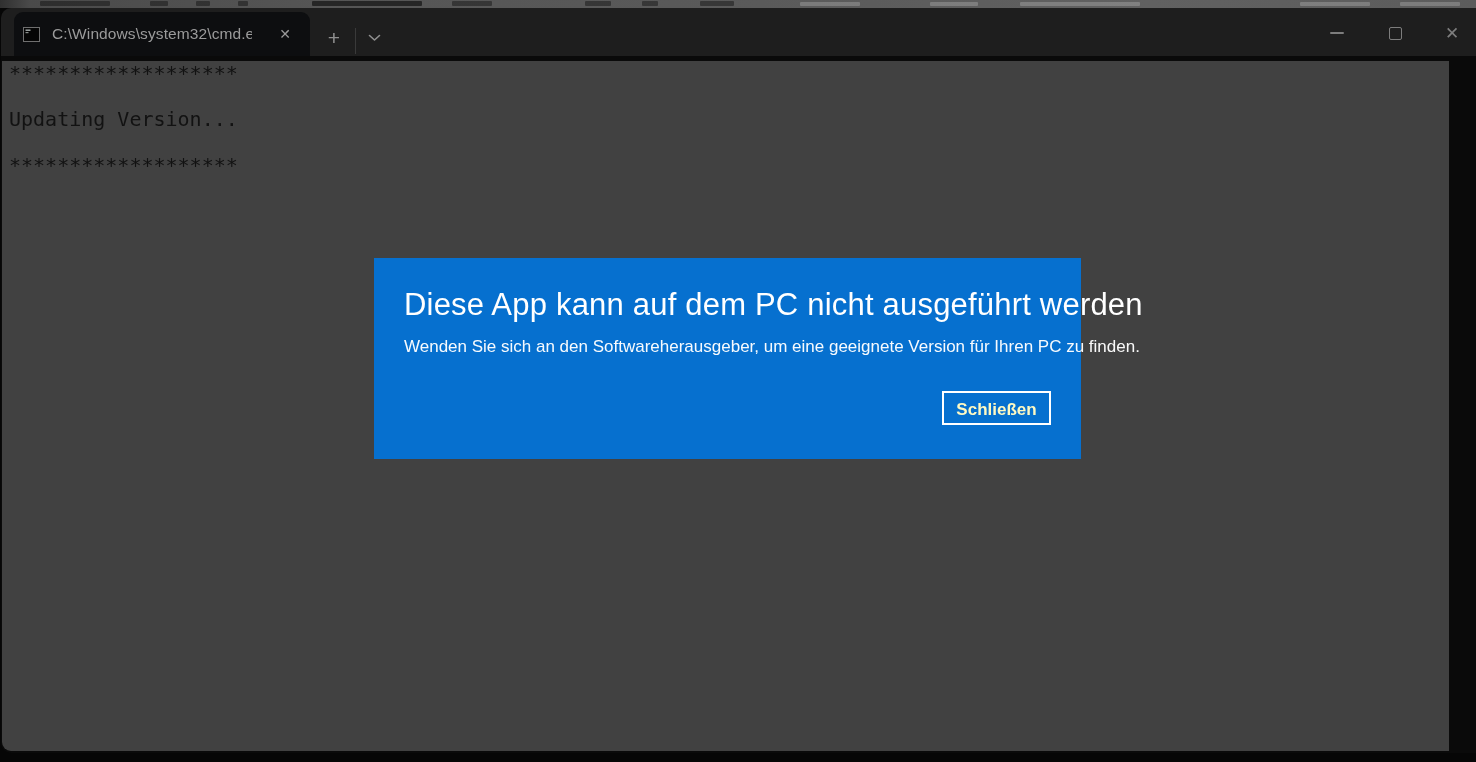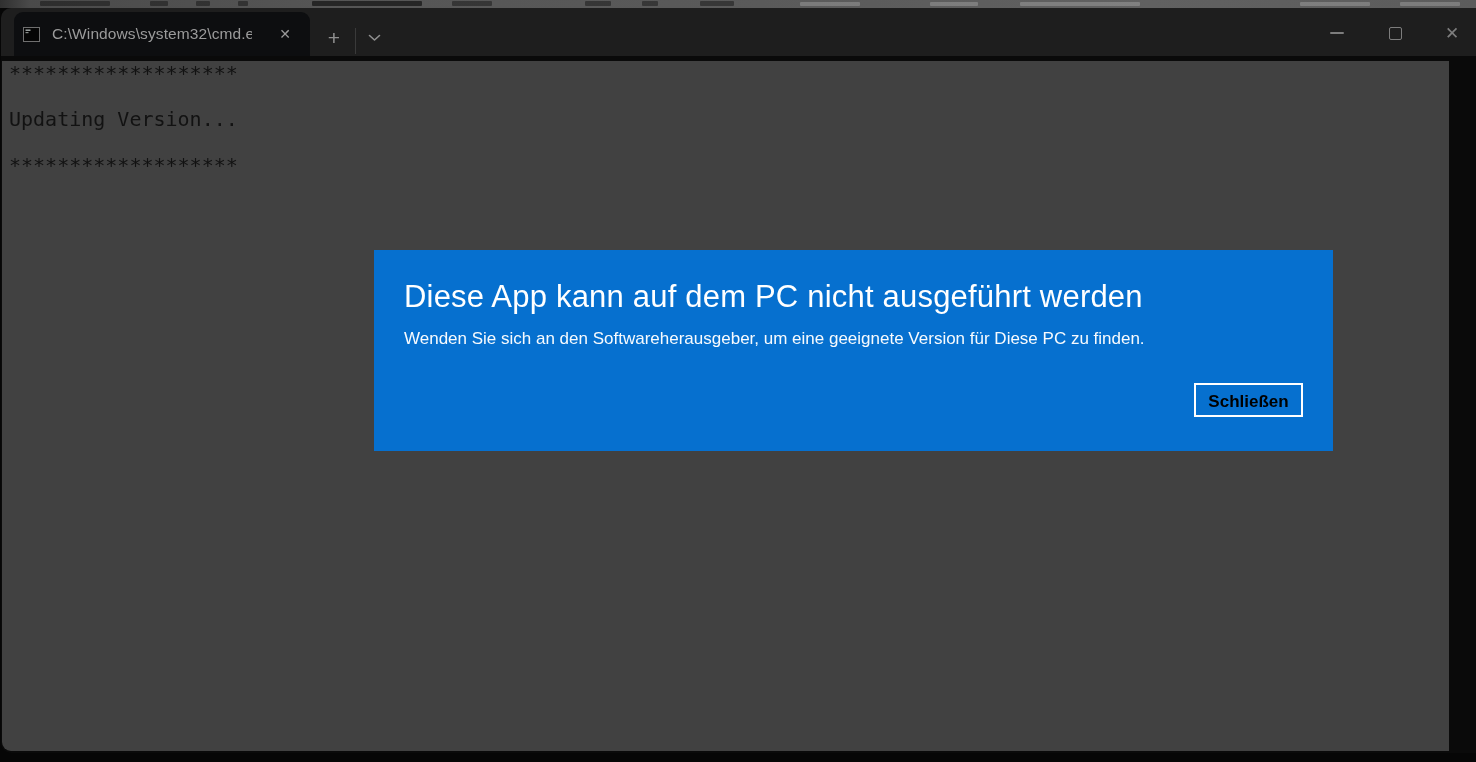--- a/index.html
+++ b/index.html
@@ -61,36 +61,36 @@
     background:var(--terminal-dim-bg,#414141);border-radius:0 0 0 9px;
   }
   #console .out{
     position:absolute;left:7px;top:1px;
     font-family:"DejaVu Sans Mono","Liberation Mono",monospace;
     font-size:20px;line-height:23px;color:var(--console-text,#121212);
     white-space:pre;
   }
   
   #dialog{
-    position:absolute;left:374px;top:250px;width:959px;height:201px;
+    position:absolute;left:374px;top:258px;width:707px;height:201px;
     background:var(--dialog-accent,#0670cf);color:#fff;
   }
   #dialog .dlg-title{
     position:absolute;left:30px;top:27px;right:20px;
     font-size:31px;font-weight:300;line-height:40px;letter-spacing:.2px;
     white-space:nowrap;
   }
   #dialog .dlg-msg{
     position:absolute;left:30px;top:77px;right:20px;
     font-size:17px;line-height:24px;color:rgba(255,255,255,.97);
     white-space:nowrap;
   }
   #dialog .dlg-btn{
     position:absolute;right:30px;top:133px;width:109px;height:34px;
-    background:transparent;border:2px solid #ffffff;color:#000000;
+    background:transparent;border:2px solid #ffffff;color:#fef9c3;
     font-family:"Liberation Sans",sans-serif;font-size:17px;font-weight:600;
     line-height:34px;text-align:center;padding:0;cursor:pointer;
   }
 </style>
 </head>
 <body>
 
 <div id="screen">
 
   <div id="bg-sliver">
@@ -143,17 +143,17 @@
 
     <div id="console">
       <div class="out"><span>*******************</span><br>
 <span>Updating Version...</span><br>
 <span>*******************</span></div>
     </div>
   </div>
 
   <div id="dialog">
     <div class="dlg-title">Diese App kann auf dem PC nicht ausgeführt werden</div>
-    <div class="dlg-msg">Wenden Sie sich an den Softwareherausgeber, um eine geeignete Version für Diese PC zu finden.</div>
+    <div class="dlg-msg">Wenden Sie sich an den Softwareherausgeber, um eine geeignete Version für Ihren PC zu finden.</div>
     <button class="dlg-btn">Schließen</button>
   </div>
 
 </div>
 
 </body></html>

